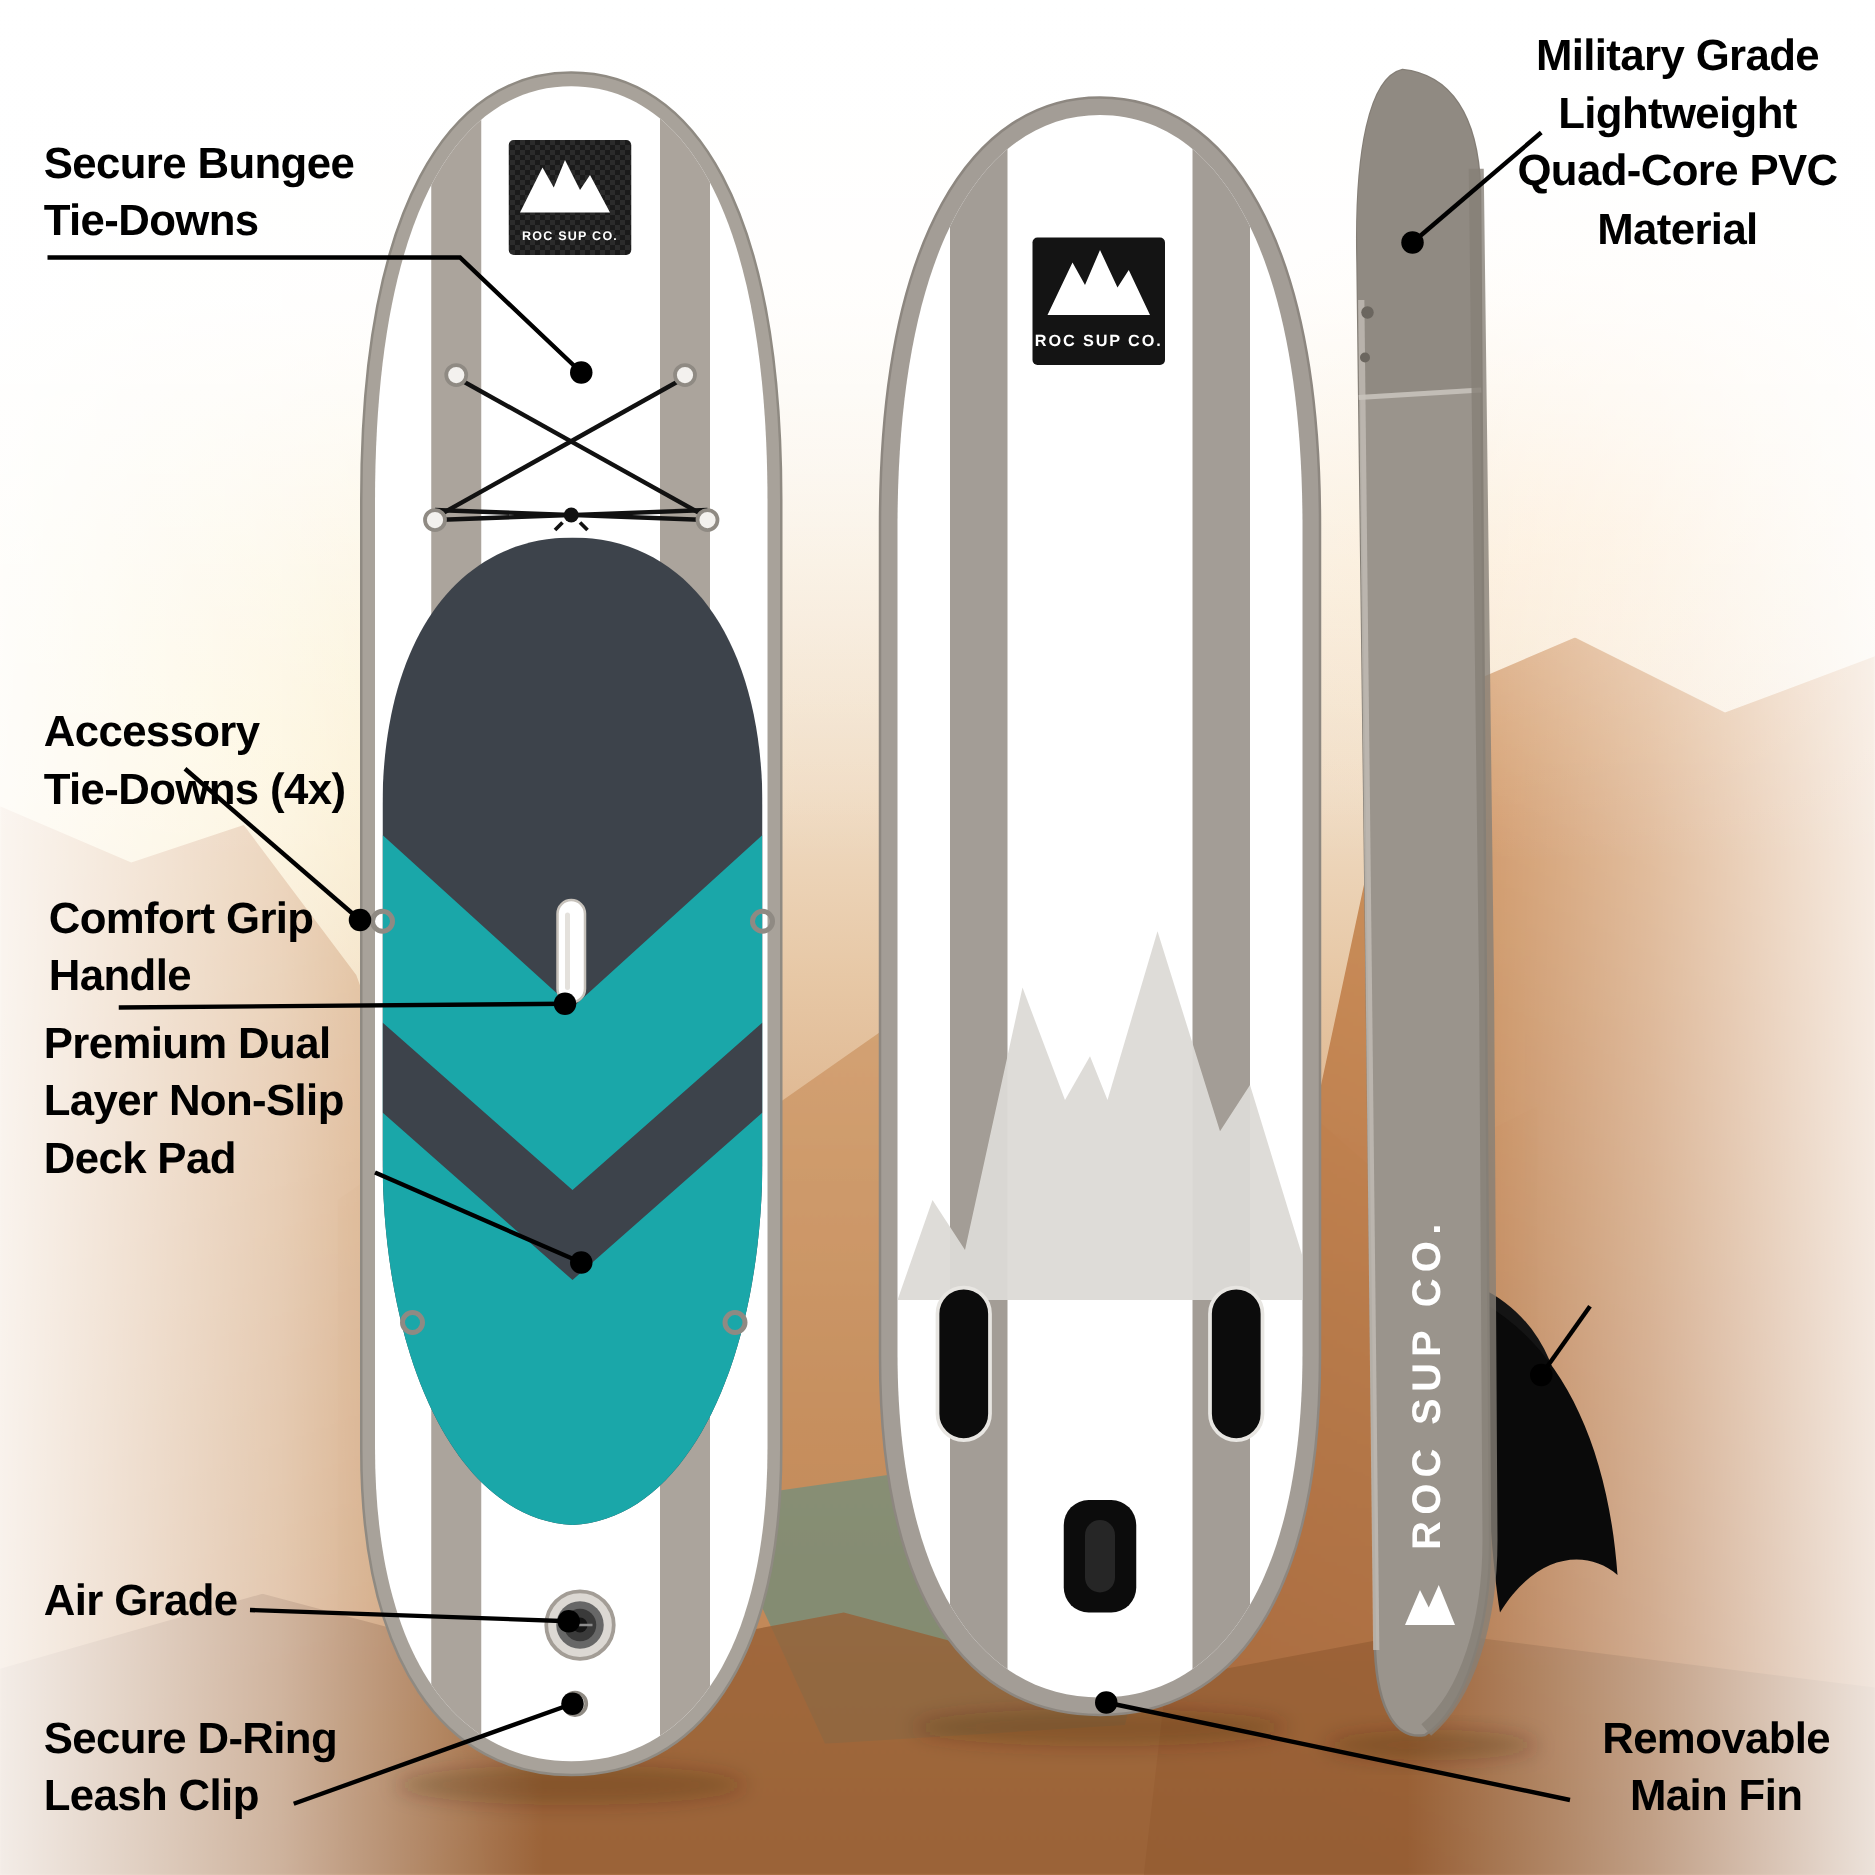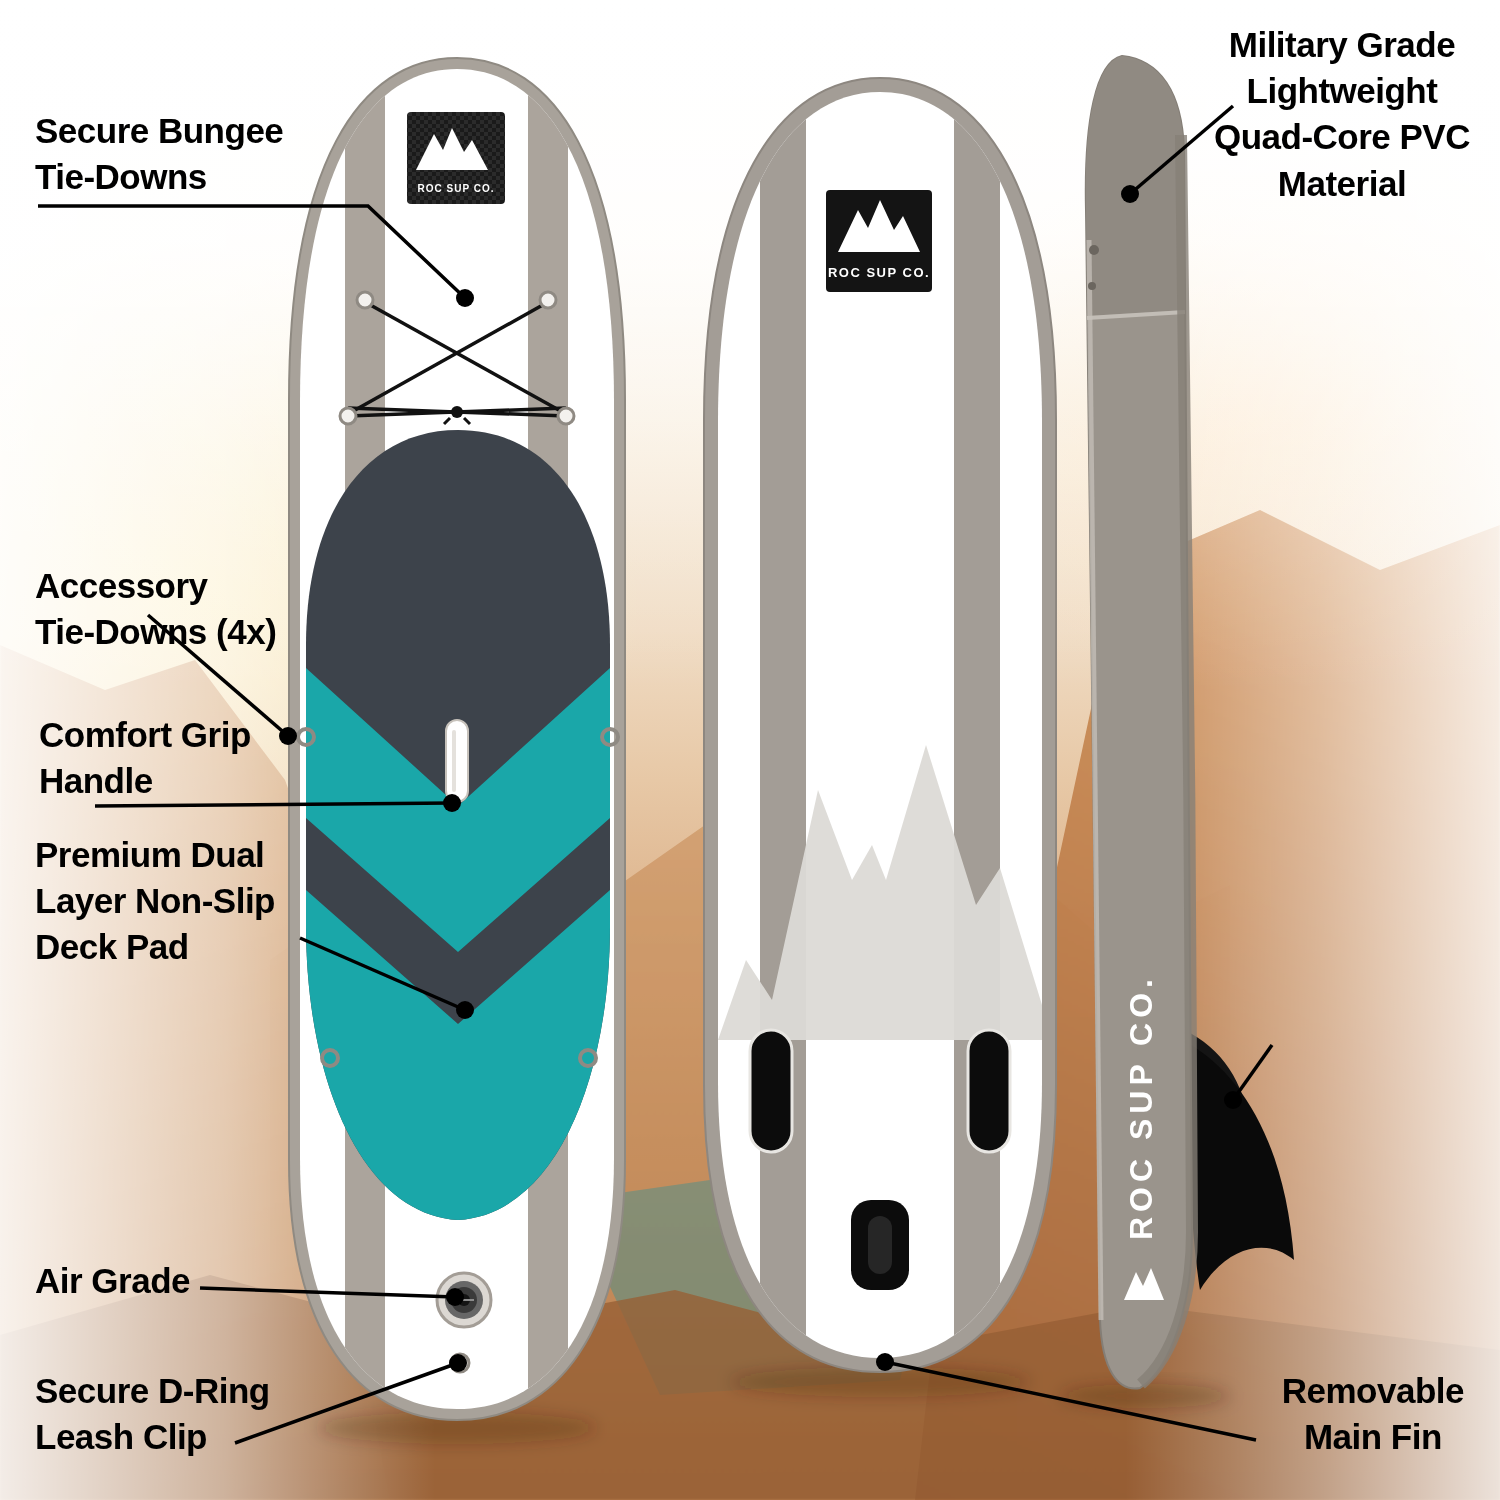--- a/index.html
+++ b/index.html
@@ -236,21 +236,21 @@
 Lightweight
 Quad-Core PVC
 Material</div>
 
   <div class="lbl" style="left:35px;top:522px;margin-top:41px;">Accessory
 Tie-Downs (4x)</div>
 
   <div class="lbl" style="left:39px;top:712px;">Comfort Grip
 Handle</div>
 
-  <div class="lbl" style="left:35px;top:832px;">Premium Dual
+  <div class="lbl" style="left:35px;top:812px;">Premium Dual
 Layer Non-Slip
 Deck Pad</div>
 
 
   <div class="lbl" style="left:35px;top:1258px;">Air Grade</div>
 
   <div class="lbl" style="left:35px;top:1368px;">Secure D-Ring
 Leash Clip</div>
 
   <div class="lbl right" style="right:36px;top:1368px;">Removable

